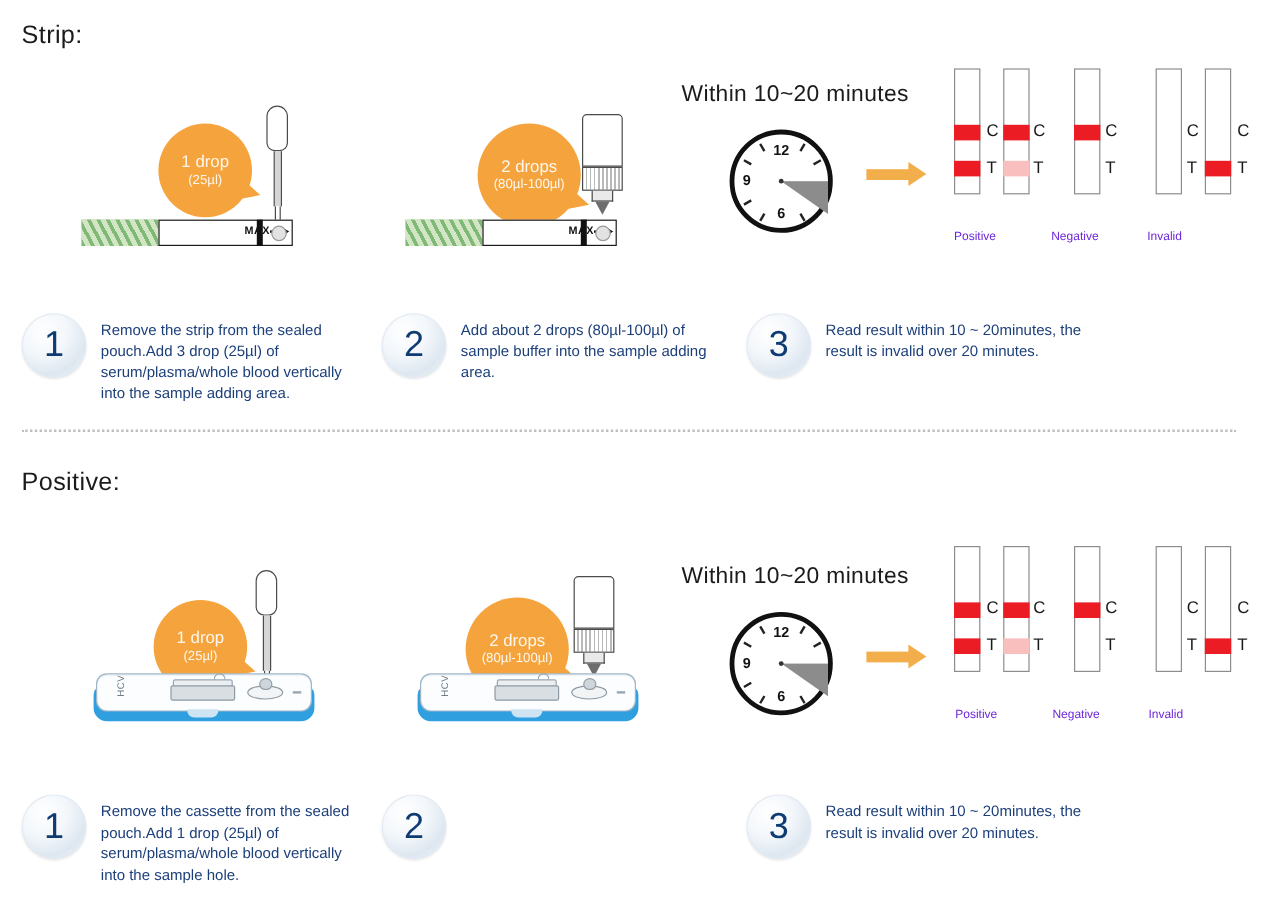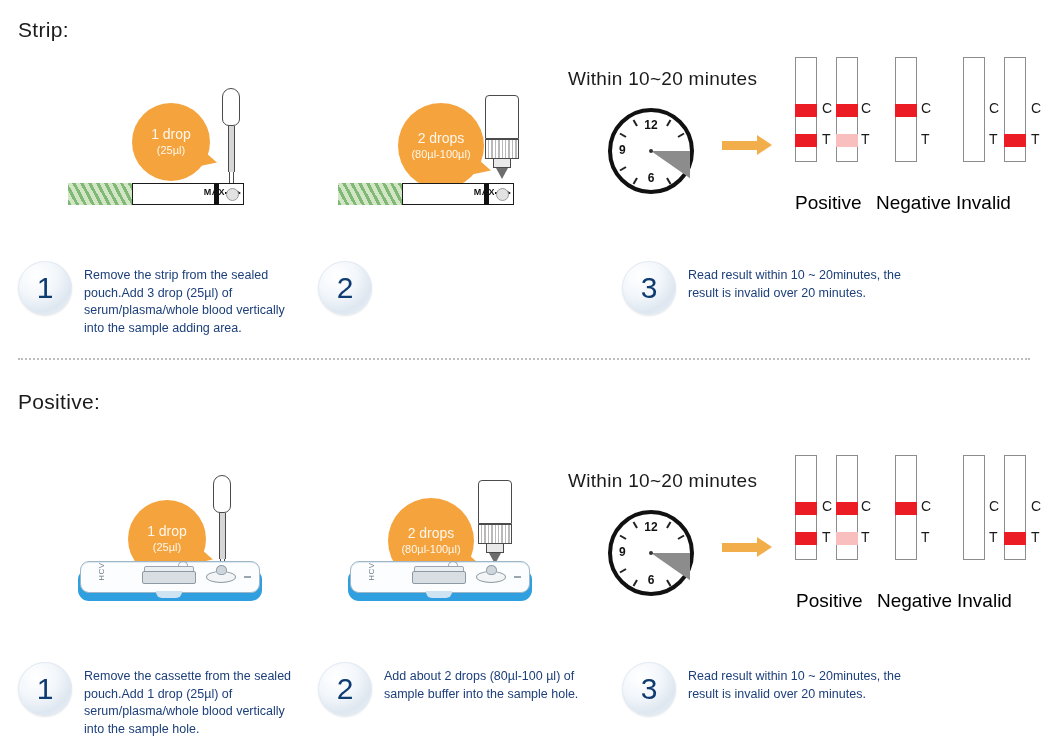--- a/index.html
+++ b/index.html
@@ -92,21 +92,21 @@
      border-bottom:10.5px solid transparent;}
 
   
   .rstrip{position:absolute;width:22px;height:105px;border:1.3px solid #8d8d8d;
      background:#fff;box-sizing:border-box;}
   .band{position:absolute;left:-1px;width:22px;}
   .band.c{top:46px;height:13px;background:#ec1c24;}
   .band.t{top:76px;height:13px;background:#ec1c24;}
   .band.t.faint{background:#f9bfbe;}
   .ct-label{position:absolute;font-size:14px;color:#1a1a1a;}
-  .rlabel{position:absolute;font-size:19px;color:#000000;}
+  .rlabel{position:absolute;font-size:10px;color:#6d28d9;}
 
   
   .step{position:absolute;display:flex;align-items:flex-start;}
   .stepnum{width:54px;height:54px;border-radius:50%;flex:0 0 54px;
      background:
        radial-gradient(circle at 34% 28%, #ffffff 0%, #f3f7fb 38%, #dee7f0 68%, #eef3f8 100%);
      box-shadow:inset 0 0 0 1px #e3eaf2, 0 1px 2px rgba(0,0,0,.10);
      display:flex;align-items:center;justify-content:center;
      font-size:30px;color:#0f3b73;font-family:"Liberation Sans", sans-serif;}
   .steptext{margin-left:12px;font-size:12.5px;line-height:17.5px;color:#1c3f7a;
@@ -243,20 +243,21 @@
 
     <span class="rlabel" style="left:956px;top:192px;">Invalid</span>
   </div>
 
   <div class="step" style="left:18px;top:261px;width:290px;">
     <div class="stepnum">1</div>
     <div class="steptext">Remove the strip from the sealed pouch.Add 3 drop (25µl) of serum/plasma/whole blood vertically into the sample adding area.</div>
   </div>
   <div class="step" style="left:318px;top:261px;width:280px;">
     <div class="stepnum">2</div>
+    <div class="steptext">Add about 2 drops (80µl-100µl) of sample buffer into the sample adding area.</div>
   </div>
   <div class="step" style="left:622px;top:261px;width:300px;">
     <div class="stepnum">3</div>
     <div class="steptext">Read result within 10 ~ 20minutes, the result is invalid over 20 minutes.</div>
   </div>
 </div>
 
 <div class="divider"></div>
 
 <div class="section" style="top:370px;height:386px;">
@@ -370,19 +371,18 @@
 
     <span class="rlabel" style="left:957px;top:220px;">Invalid</span>
   </div>
 
   <div class="step" style="left:18px;top:292px;width:290px;">
     <div class="stepnum">1</div>
     <div class="steptext">Remove the cassette from the sealed pouch.Add 1 drop (25µl) of serum/plasma/whole blood vertically into the sample hole.</div>
   </div>
   <div class="step" style="left:318px;top:292px;width:270px;">
     <div class="stepnum">2</div>
-    <div class="steptext">Add about 2 drops (80µl-100 µl) of sample buffer into the sample hole.</div>
   </div>
   <div class="step" style="left:622px;top:292px;width:300px;">
     <div class="stepnum">3</div>
     <div class="steptext">Read result within 10 ~ 20minutes, the result is invalid over 20 minutes.</div>
   </div>
 </div>
 
 </body></html>

